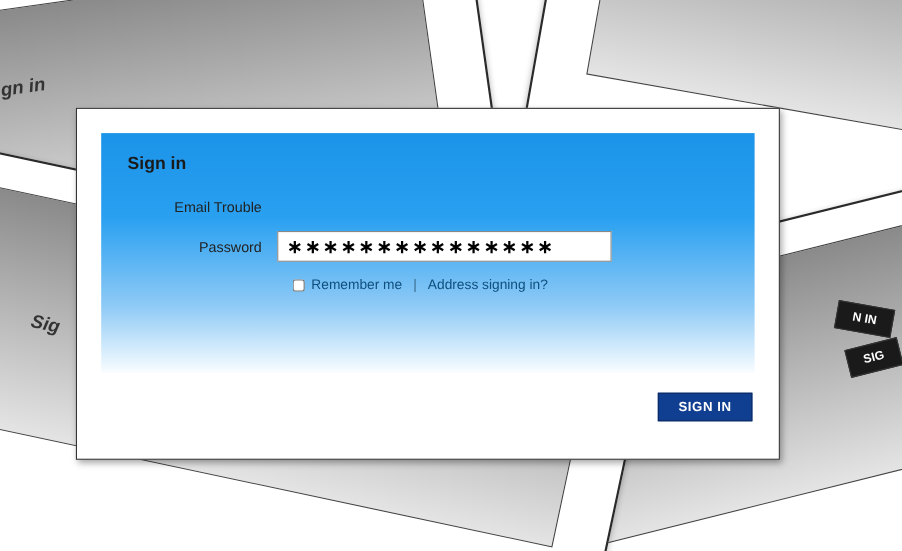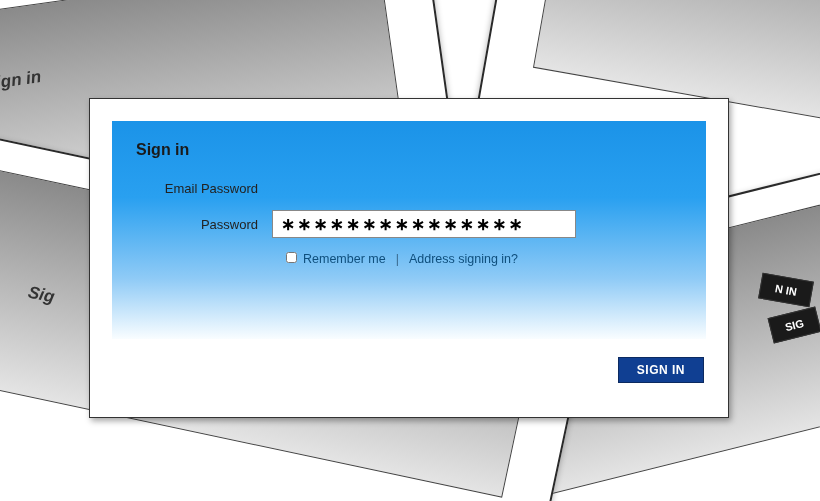--- a/index.html
+++ b/index.html
@@ -52,21 +52,21 @@
       font-weight: bold;
       padding: 6px 14px;
       border: 1px solid #333;
     }
     .bb1 { left: 760px; top: 277px; transform: rotate(10deg); }
     .bb2 { left: 770px; top: 312px; transform: rotate(-14deg); }
 
     
     .card-outer {
       position: absolute;
-      left: 89px;
+      left: 69px;
       top: 98px;
       width: 640px;
       height: 320px;
       background: #fff;
       border: 1px solid #333;
       box-shadow: 2px 3px 6px rgba(0,0,0,0.35);
       padding: 22px 22px 16px 22px;
       z-index: 10;
     }
     .gradient-panel {
@@ -108,21 +108,21 @@
     .form-input.pw {
       letter-spacing: 2px;
       font-weight: bold;
     }
     .options-row {
       margin-left: 150px;
       margin-top: 6px;
       font-size: 12.5px;
       color: #0f4f7d;
       display: flex;
-      align-items: flex-start;
+      align-items: center;
       gap: 6px;
     }
     .options-row input[type="checkbox"] {
       width: 11px;
       height: 11px;
       accent-color: #0f4f7d;
     }
     .remember-label { color: #0f4f7d; }
     .divider { color: #3a6a8f; margin: 0 4px; }
     .trouble-link {
@@ -160,21 +160,21 @@
 <div class="bglabel lb2">Sig</div>
 <div class="bgbtn bb1">N IN</div>
 <div class="bgbtn bb2">SIG</div>
 
 <div class="card-outer">
   <div class="gradient-panel">
 
     <div class="panel-title">Sign in</div>
 
     <div class="form-row">
-      <div class="form-label">Email Password</div>
+      <div class="form-label">Email Trouble</div>
     </div>
 
     <div class="form-row">
       <div class="form-label">Password</div>
       <input type="text" class="form-input pw" value="∗∗∗∗∗∗∗∗∗∗∗∗∗∗∗" style="">
     </div>
 
     <div class="options-row">
       <input type="checkbox" style="">
       <span class="remember-label">Remember me</span>

